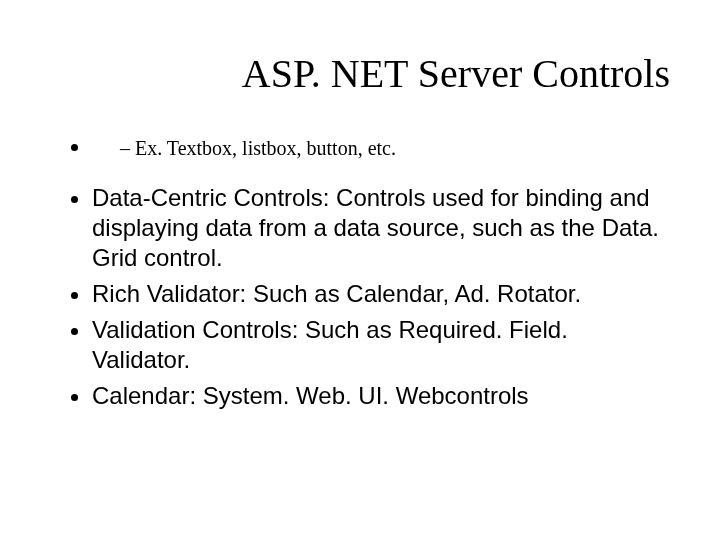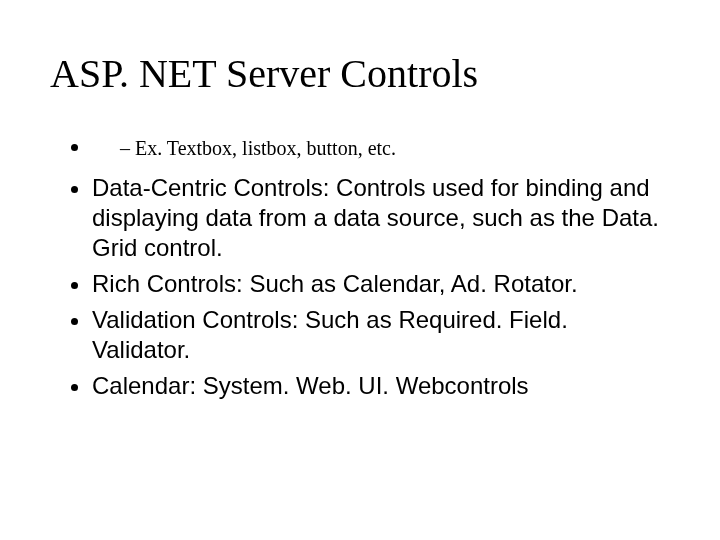--- a/index.html
+++ b/index.html
@@ -12,38 +12,38 @@
     color: #000;
   }
   .slide {
     box-sizing: border-box;
     width: 720px;
     height: 540px;
     padding: 30px 50px 40px 50px;
   }
   .title {
     font-size: 40px;
-    text-align: left;
+    text-align: right;
     margin: 20px 0 35px 0;
     font-weight: normal;
   }
   ul.level1 {
     list-style: disc;
     margin: 0;
     padding-left: 42px;
     font-family: Arial, Helvetica, sans-serif;
     font-size: 24px;
     line-height: 1.25;
   }
   ul.level1 > li {
     margin-bottom: 6px;
   }
   ul.level2 {
     list-style: none;
-    margin: 6px 0 12px 0;
+    margin: 6px 0 22px 0;
     padding-left: 28px;
     font-size: 20px;
   }
   ul.level2 > li::before {
     content: "– ";
   }
   .serif-item {
     font-family: "Times New Roman", Times, serif;
   }
 </style>
@@ -53,17 +53,17 @@
 <div class="slide">
   <h1 class="title">ASP. NET Server Controls</h1>
 
   <ul class="level1">
     <li class="serif-item">
       <ul class="level2">
         <li>Ex. Textbox, listbox, button, etc.</li>
       </ul>
     </li>
     <li>Data-Centric Controls: Controls used for binding and displaying data from a data source, such as the Data. Grid control.</li>
-    <li>Rich Controls: Such as Calendar, Ad. Rotator.</li>
+    <li>Rich Validator: Such as Calendar, Ad. Rotator.</li>
     <li>Validation Controls: Such as Required. Field. Validator.</li>
     <li>Calendar: System. Web. UI. Webcontrols</li>
   </ul>
 </div>
 
 </body></html>

